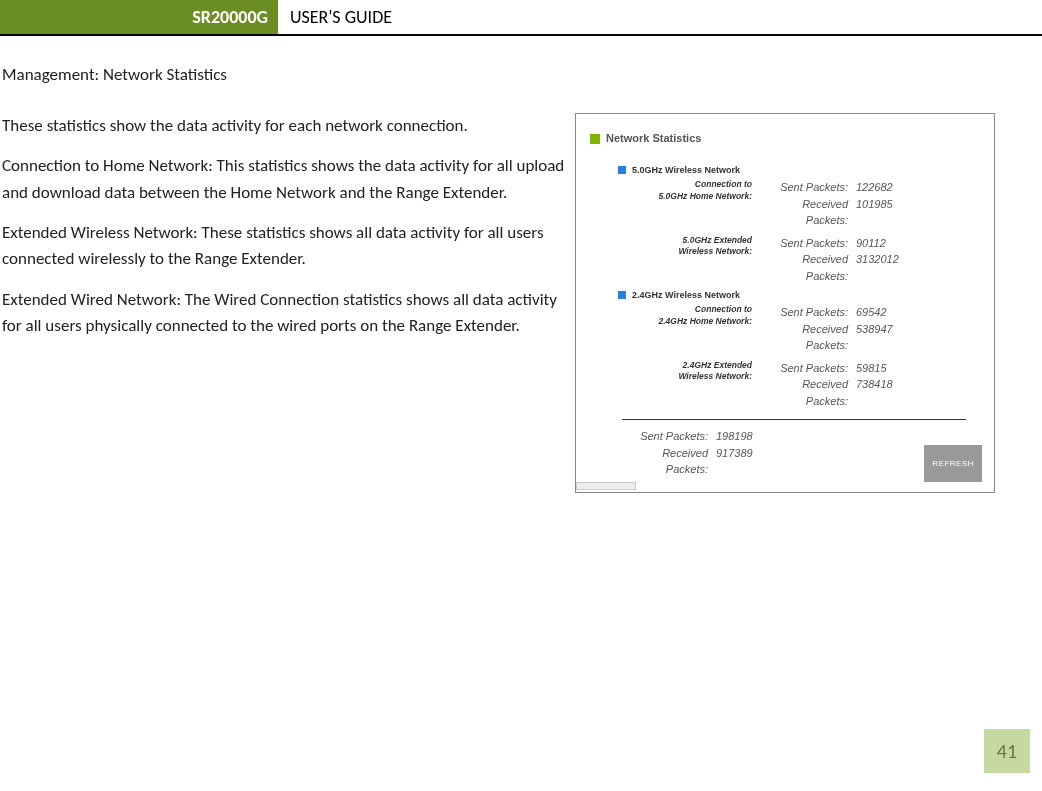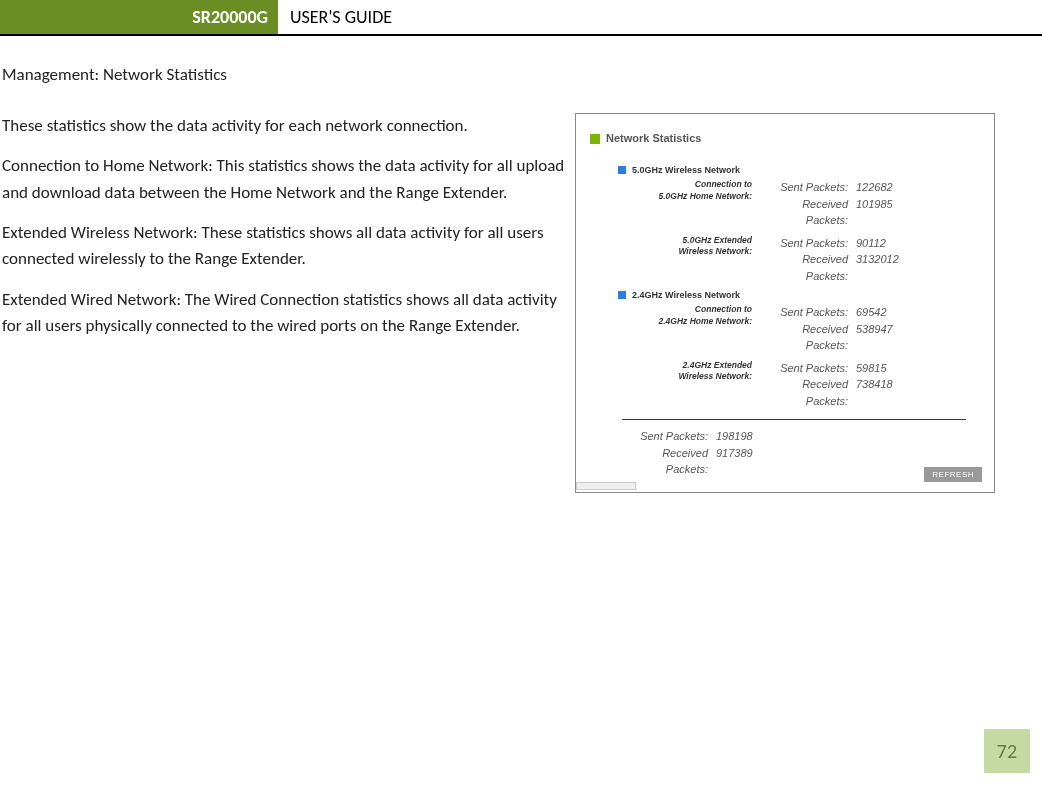--- a/index.html
+++ b/index.html
@@ -144,21 +144,21 @@
       margin: 10px 14px 8px 32px;
     }
     .refresh-btn {
       position: absolute;
       bottom: 10px;
       right: 12px;
       background: #999;
       color: white;
       font-size: 8px;
       letter-spacing: 0.5px;
-      padding: 3px 8px;
+      padding: 14px 8px;
       border: none;
       font-family: Arial, sans-serif;
     }
     .scrollbar-hint {
       position: absolute;
       left: 0;
       bottom: 2px;
       width: 60px;
       height: 8px;
       background: #eee;
@@ -295,13 +295,13 @@
             </div>
         </div>
       </div>
 
       <button class="refresh-btn">REFRESH</button>
       <div class="scrollbar-hint"></div>
     </div>
   </div>
 </div>
 
-<div class="page-number">72</div>
+<div class="page-number">41</div>
 
 </body></html>

